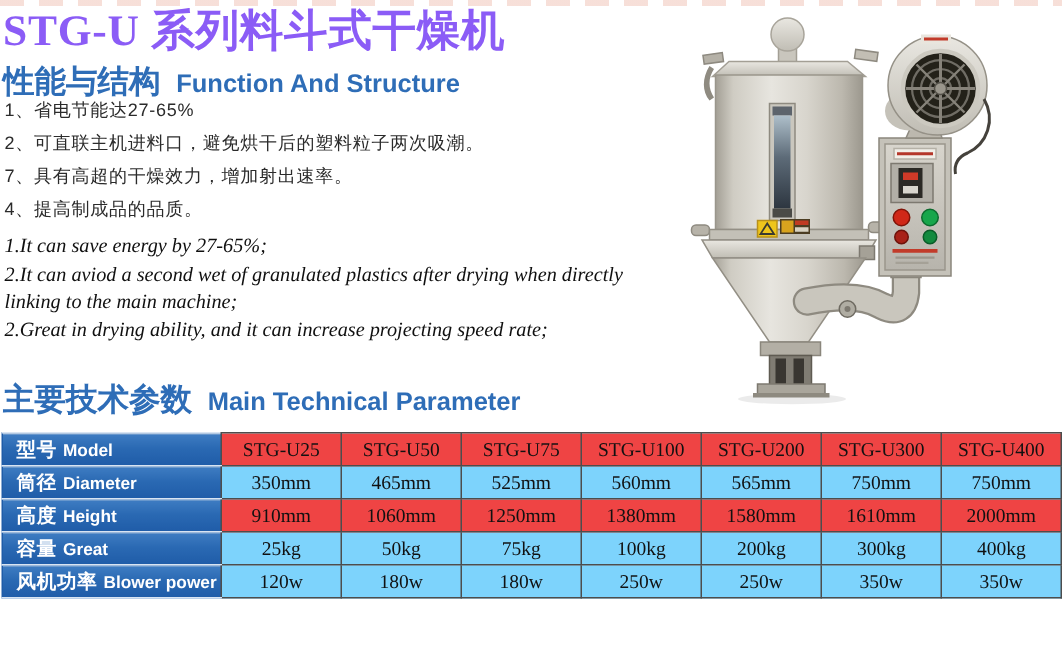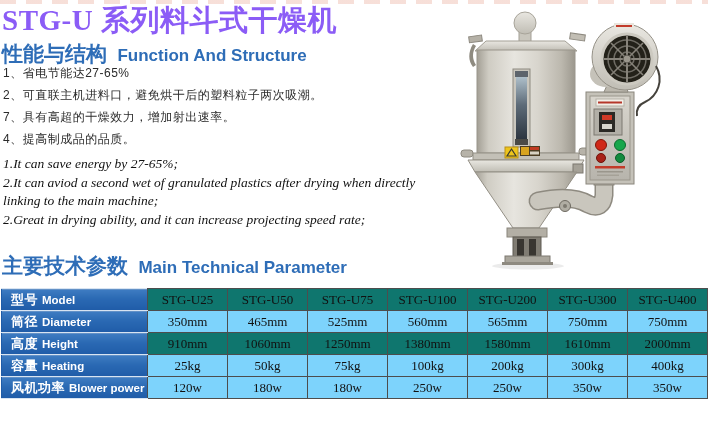--- a/index.html
+++ b/index.html
@@ -47,21 +47,21 @@
     color:#ffffff;text-align:left;padding-left:9px;
     border-top:1px solid #d8e4f2;border-bottom:1px solid #d8e4f2;
     border-left:1px solid #1f5ca8;border-right:1px solid #4d4d4d;
     white-space:nowrap;
   }
   .param-table td.label-cell .zh{font-size:13px;font-weight:700;letter-spacing:0.5px;text-align:right;}
   .param-table td.label-cell .en{font-size:11.5px;font-weight:700;margin-left:4px;}
   .param-table td.value-cell{
     background:#7dd3fc;font-family:"Liberation Serif",serif;font-size:13px;
   }
-  .param-table tr.shaded td.value-cell{background:#0f766e;}
+  .param-table tr.shaded td.value-cell{background:#ef4444;}
   .photo-wrap{position:absolute;left:428px;top:0;width:280px;height:272px;}
 </style>
 </head>
 <body>
 
 <div class="top-artifact"></div>
 
 <h1 class="page-title">STG-U 系列料斗式干燥机</h1>
 
 <div class="section-heading sh-function">
@@ -123,21 +123,21 @@
         <td class="label-cell"><span class="zh">高度</span><span class="en">Height</span></td>
         <td class="value-cell">910mm</td>
         <td class="value-cell">1060mm</td>
         <td class="value-cell">1250mm</td>
         <td class="value-cell">1380mm</td>
         <td class="value-cell">1580mm</td>
         <td class="value-cell">1610mm</td>
         <td class="value-cell">2000mm</td>
       </tr>
       <tr>
-        <td class="label-cell"><span class="zh">容量</span><span class="en">Heating</span></td>
+        <td class="label-cell"><span class="zh">容量</span><span class="en">Great</span></td>
         <td class="value-cell">25kg</td>
         <td class="value-cell">50kg</td>
         <td class="value-cell">75kg</td>
         <td class="value-cell">100kg</td>
         <td class="value-cell">200kg</td>
         <td class="value-cell">300kg</td>
         <td class="value-cell">400kg</td>
       </tr>
       <tr>
         <td class="label-cell"><span class="zh">风机功率</span><span class="en">Blower power</span></td>

